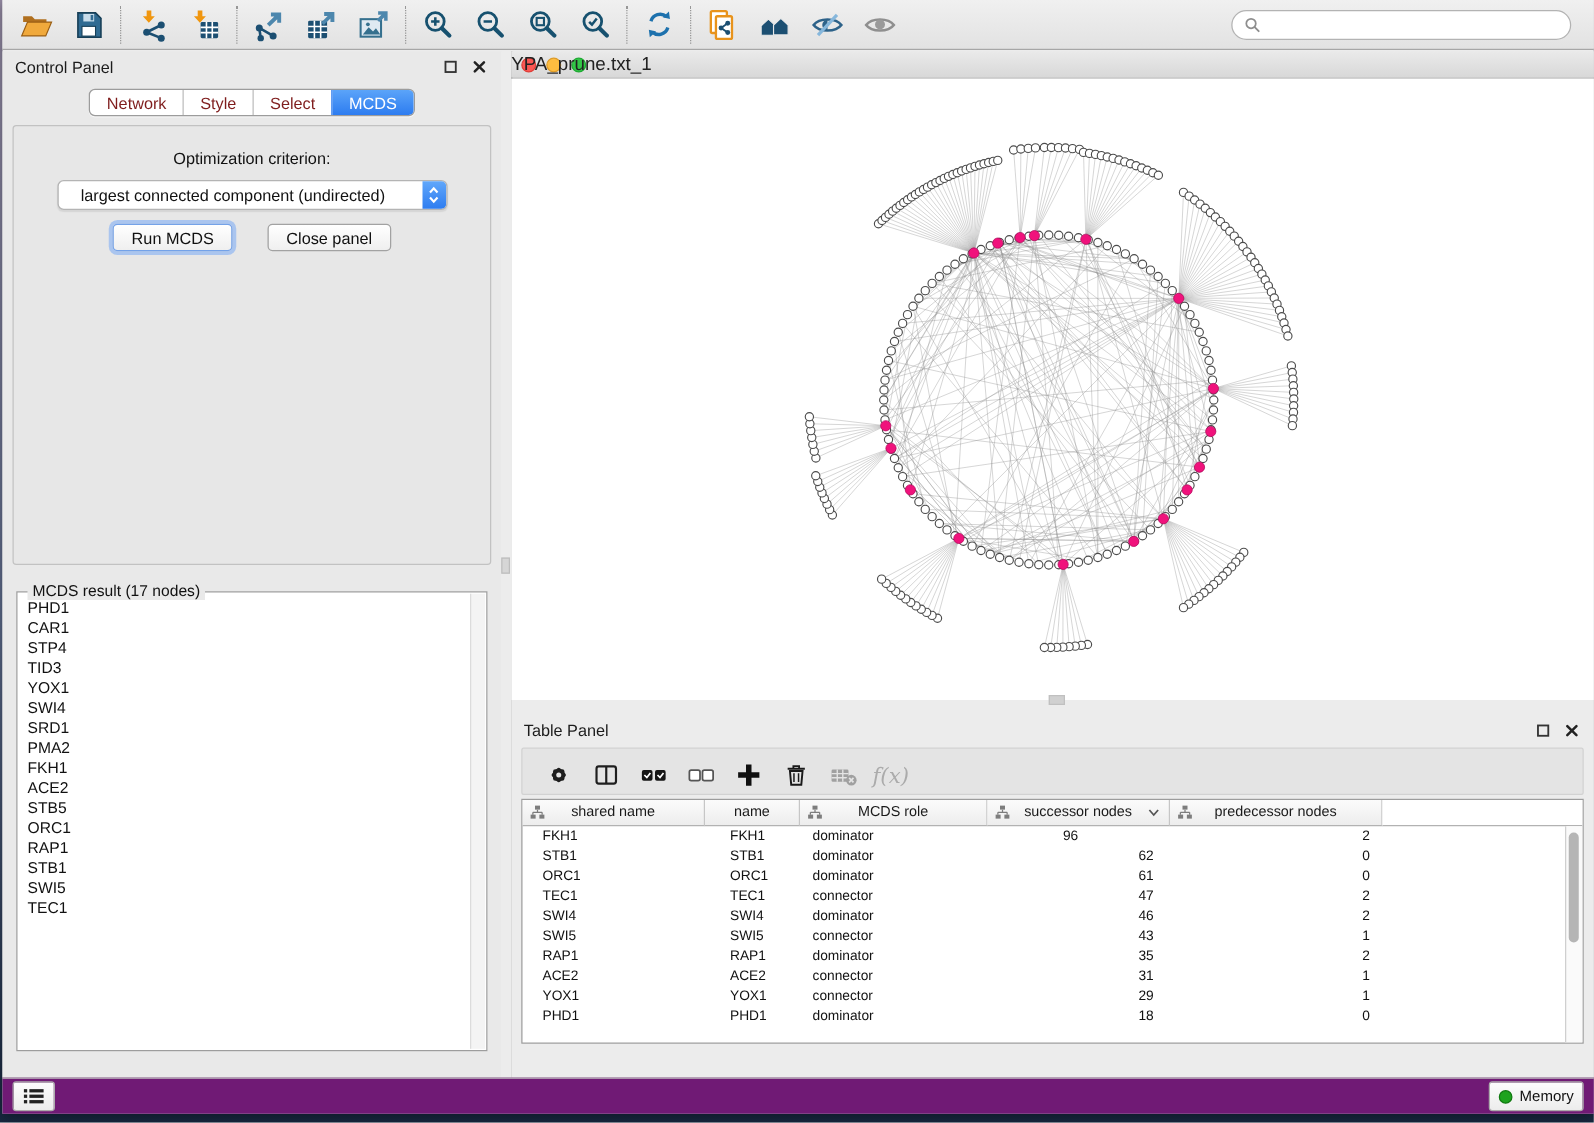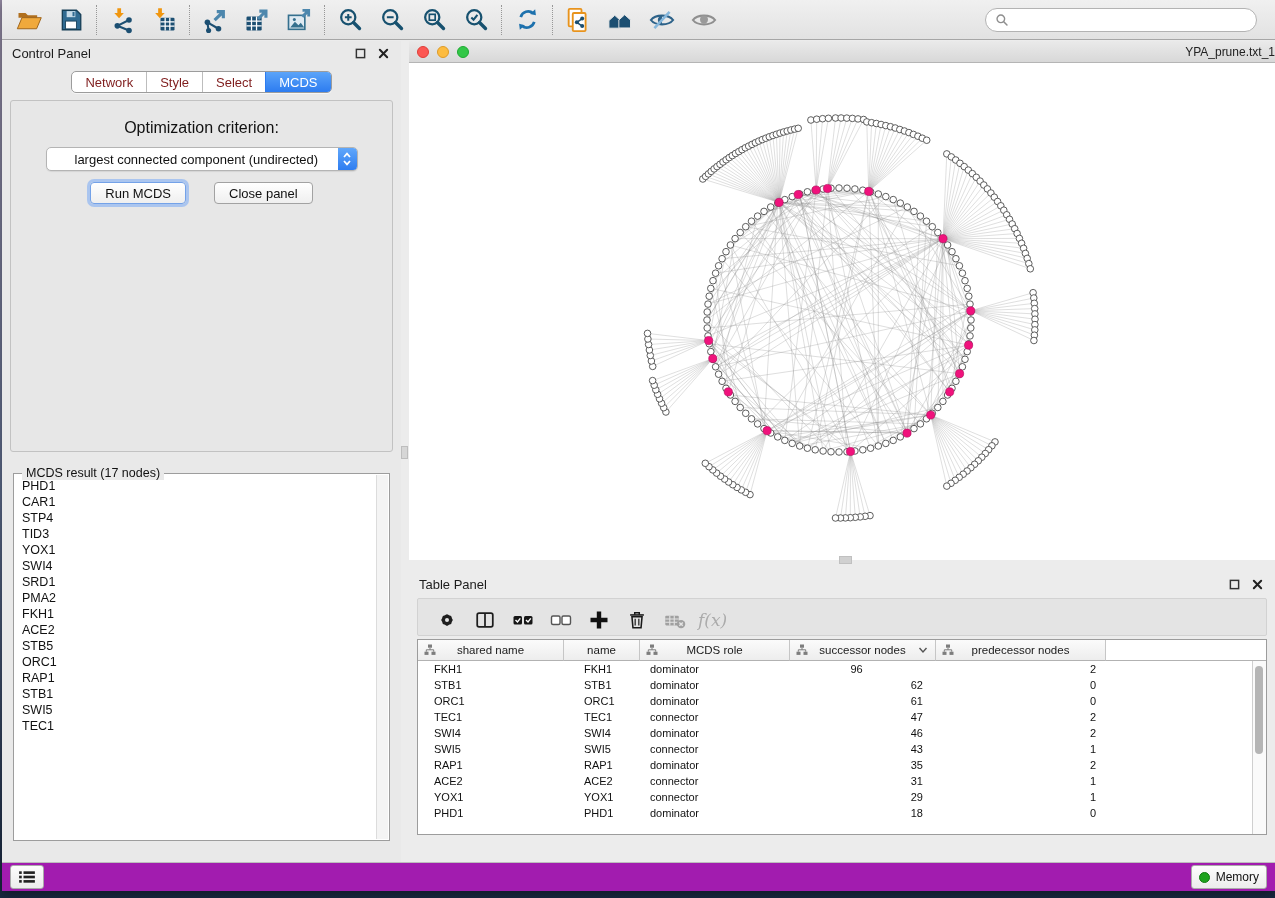--- a/index.html
+++ b/index.html
@@ -33,26 +33,26 @@
   .winbtn{width:16px;height:16px;display:flex;align-items:center;justify-content:center;margin-left:7px;}
   .seg{display:inline-flex;border:1px solid #9c9c9c;border-radius:5px;background:#fff;overflow:hidden;height:20px;box-shadow:0 1px 0 rgba(255,255,255,.6);}
   .seg .s{padding:0 13px;font-size:13px;color:#7f1d1d;display:flex;align-items:center;border-left:1px solid #bdbdbd;cursor:default;white-space:nowrap;}
   .seg .s:first-child{border-left:none;}
   .seg .s.active{background:linear-gradient(#5ba4f9,#2d7cf0);color:#fff;border-left-color:#2d7cf0;}
   .tabs-row{display:flex;justify-content:center;margin-top:6px;}
   .mcds-box{
     margin:7px 8px 0 8px;height:352px;background:#e7e7e7;border:1px solid #c2c2c2;border-radius:3px;
     display:flex;flex-direction:column;align-items:center;box-sizing:border-box;
   }
-  .opt-label{margin-top:18px;font-size:16px;color:#111;}
+  .opt-label{margin-top:18px;font-size:13px;color:#111;}
   .dropdown{
     margin-top:10px;width:312px;height:24px;background:#fff;border:1px solid #b4b4b4;border-radius:5px;
     display:flex;align-items:center;box-sizing:border-box;overflow:hidden;box-shadow:0 1px 1px rgba(0,0,0,.08);
   }
-  .dropdown .val{flex:1;font-size:13px;padding-left:28px;color:#111;white-space:nowrap;}
+  .dropdown .val{flex:1;font-size:13px;padding-left:18px;color:#111;white-space:nowrap;}
   .dropdown .stepper{width:19px;height:24px;background:linear-gradient(#63a9fb,#2c7bf0);display:flex;flex-direction:column;align-items:center;justify-content:center;border-radius:0 4px 4px 0;}
   .btn-row{margin-top:11px;display:flex;gap:28px;}
   .pushbtn{
     height:22px;padding:0 14px;background:linear-gradient(#ffffff,#efefef);
     border:1px solid #a2a2a2;border-radius:4px;font-size:13px;color:#111;
     display:flex;align-items:center;font-family:"Liberation Sans",sans-serif;
   }
   .pushbtn.focused{border-color:#74a2e8;box-shadow:0 0 0 3px rgba(120,170,245,.55);}
   .groupbox{
     position:relative;margin:21px 11px 0 11px;height:368px;border:1px solid #9d9d9d;background:#fff;box-sizing:border-box;
@@ -66,21 +66,21 @@
   .vsplit .handle{position:absolute;left:0;top:405px;width:7px;height:13px;background:#d6d6d6;border:1px solid #bdbdbd;box-sizing:border-box;}
   
   .rightcol{position:absolute;left:407px;right:0;top:41px;bottom:29px;}
   .ntitle{
     position:absolute;left:0;right:0;top:0;height:22px;
     background:linear-gradient(#eaeaea,#d8d8d8);border-bottom:1px solid #b5b5b5;
     display:flex;align-items:center;box-sizing:border-box;
   }
   .lights{display:flex;gap:8px;margin-left:8px;}
   .light{width:12px;height:12px;border-radius:50%;box-sizing:border-box;}
-  .ntitle .t{position:absolute;left:0;right:0;text-align:right;font-size:12px;color:#222;}
+  .ntitle .t{position:absolute;left:0;right:0;text-align:left;font-size:15px;color:#222;}
   .nview{position:absolute;left:0;right:0;top:22px;height:497px;background:#fff;overflow:hidden;}
   .hsplit{position:absolute;left:0;right:0;top:519px;height:12px;background:#ececec;}
   .hsplit .handle{position:absolute;left:430px;top:-4px;width:13px;height:8px;background:#d0d0d0;border:1px solid #c0c0c0;box-sizing:border-box;}
   
   .tpanel{position:absolute;left:0;right:0;top:531px;bottom:0;background:#ececec;}
   .ttoolbar{
     margin:2px 8px 0 8px;height:38px;background:#e4e4e4;border:1px solid #d2d2d2;border-radius:2px;
     display:flex;align-items:flex-end;padding-left:12px;box-sizing:border-box;gap:4px;
   }
   .ttbtn{width:34px;height:30px;display:flex;align-items:center;justify-content:center;}
@@ -95,21 +95,21 @@
   .th .chev{position:absolute;right:7px;top:6px;}
   .tbody{position:absolute;left:0;top:21px;right:13px;bottom:0;font-size:11px;color:#111;}
   .tr{display:flex;height:16px;line-height:16px;}
   .td{box-sizing:border-box;white-space:nowrap;overflow:hidden;}
   .tscroll{position:absolute;top:21px;right:0;width:13px;bottom:0;background:#fafafa;border-left:1px solid #cfcfcf;}
   .tscroll .thumb{position:absolute;left:2px;top:5px;width:8px;height:88px;background:#b5b5b5;border-radius:4px;}
   .btabs-row{display:flex;justify-content:center;margin-top:5px;}
   .seg.big{height:22px;}
   
   .statusbar{
-    position:absolute;left:0;right:0;bottom:0;height:29px;background:#a21caf;border-top:1px solid #bdbdbd;
+    position:absolute;left:0;right:0;bottom:0;height:29px;background:#701a75;border-top:1px solid #bdbdbd;
     display:flex;align-items:center;padding:0 8px;box-sizing:border-box;
   }
   .sbtn{height:22px;border:1px solid #ababab;border-radius:3px;background:linear-gradient(#fdfdfd,#ececec);display:flex;align-items:center;justify-content:center;padding:0 7px;}
   .memlabel{font-size:12px;color:#111;margin-left:6px;}
   .memdot{width:11px;height:11px;border-radius:50%;background:#1ea31e;border:1px solid #117a11;box-sizing:border-box;}
 </style>
 </head>
 <body>
 
 <div id="window">

